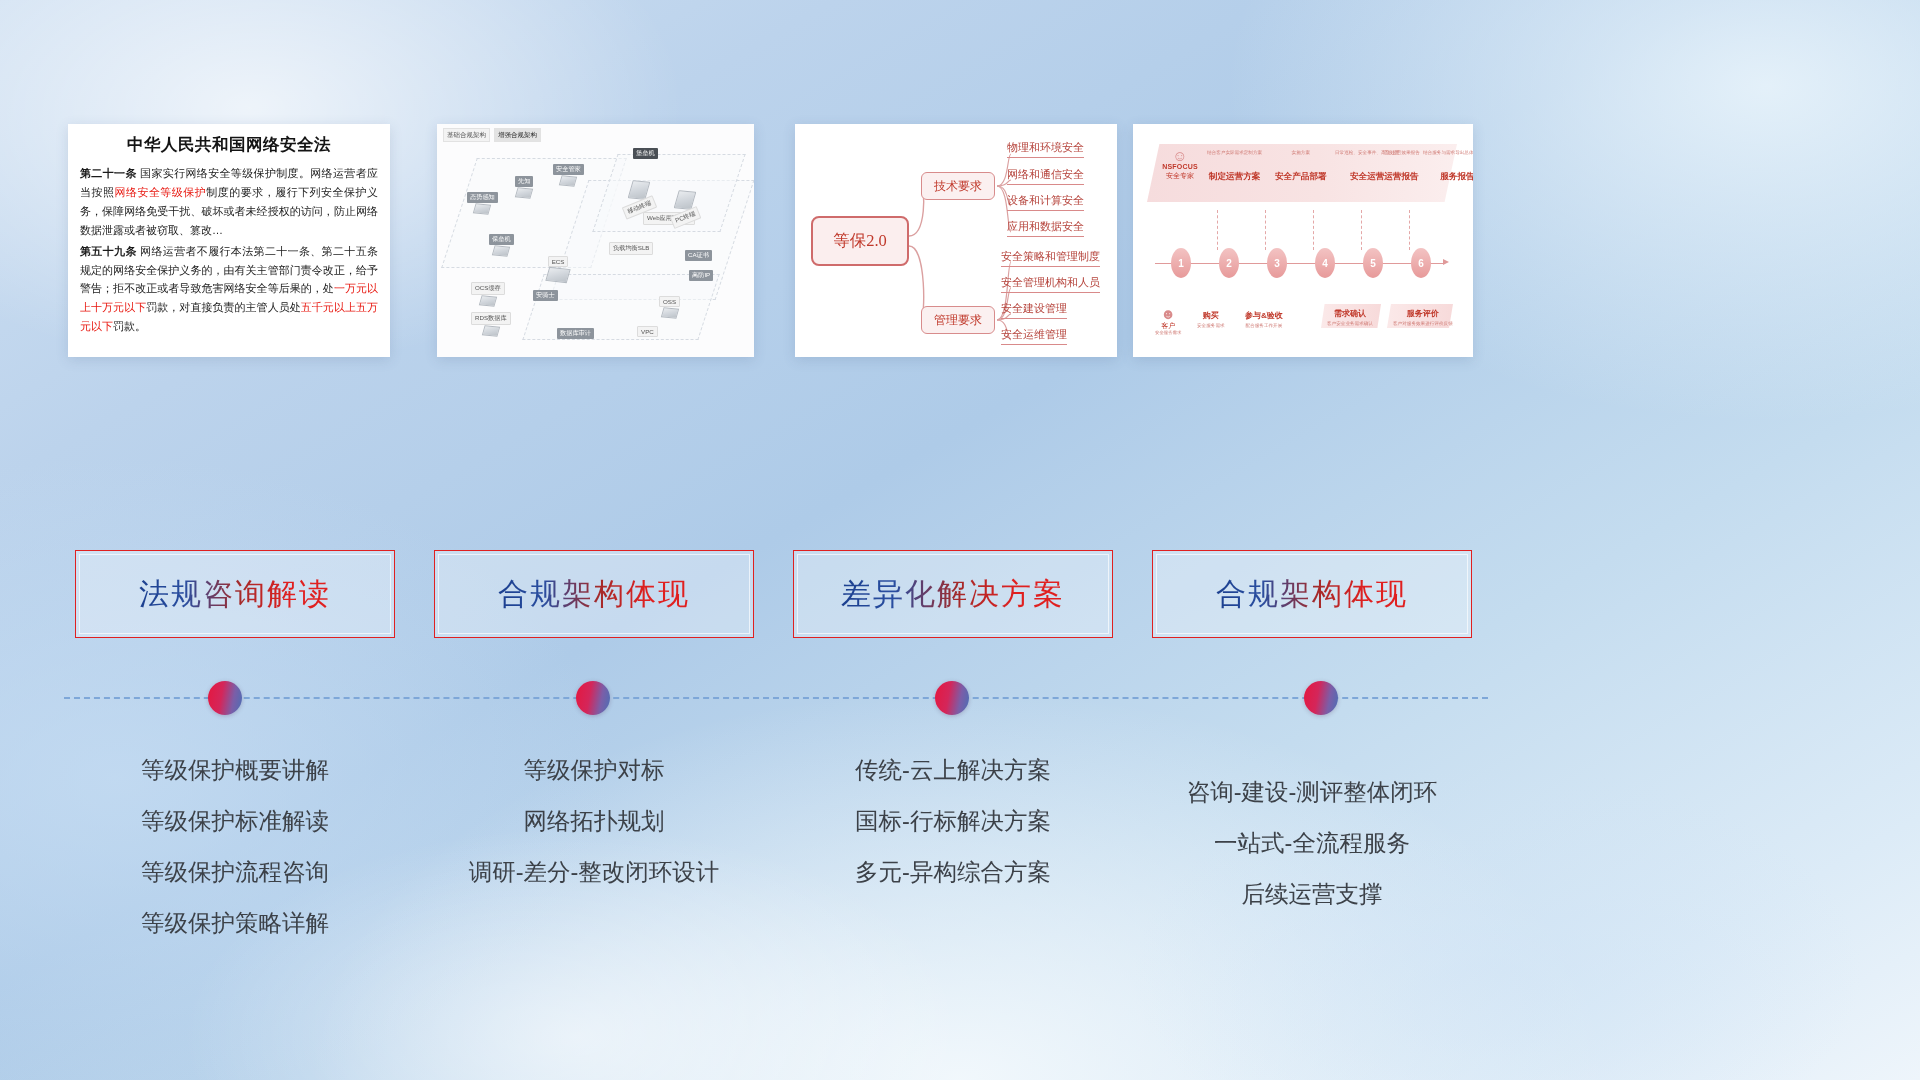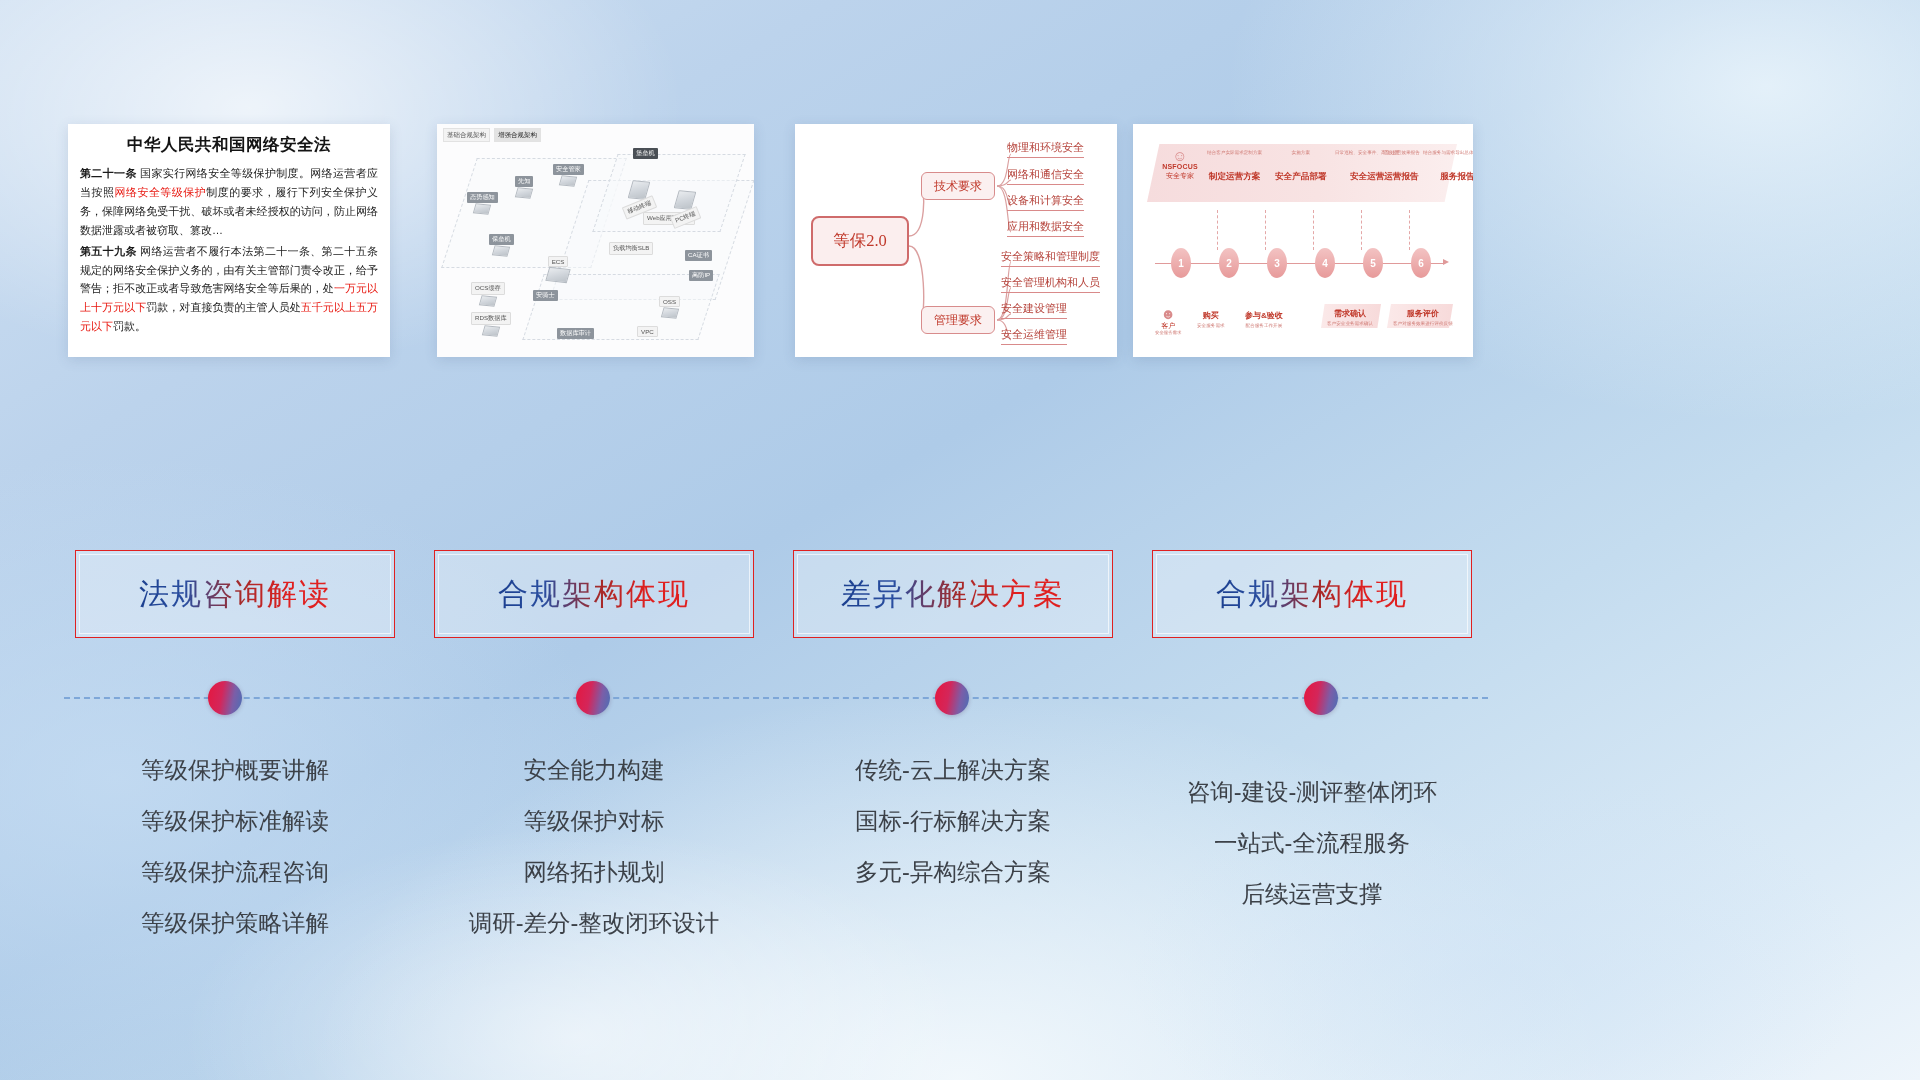--- a/index.html
+++ b/index.html
@@ -432,21 +432,20 @@
 <div class="tl-dot dot-4"></div>
 
 <div class="lists-row">
   <div class="list-col lc-1">
     <div class="li">等级保护概要讲解</div>
     <div class="li">等级保护标准解读</div>
     <div class="li">等级保护流程咨询</div>
     <div class="li">等级保护策略详解</div>
   </div>
   <div class="list-col lc-2">
-    <div class="li">安全能力构建</div>
     <div class="li">等级保护对标</div>
     <div class="li">网络拓扑规划</div>
     <div class="li">调研-差分-整改闭环设计</div>
   </div>
   <div class="list-col lc-3">
     <div class="li">传统-云上解决方案</div>
     <div class="li">国标-行标解决方案</div>
     <div class="li">多元-异构综合方案</div>
   </div>
   <div class="list-col lc-4" style="padding-top:22px;">

